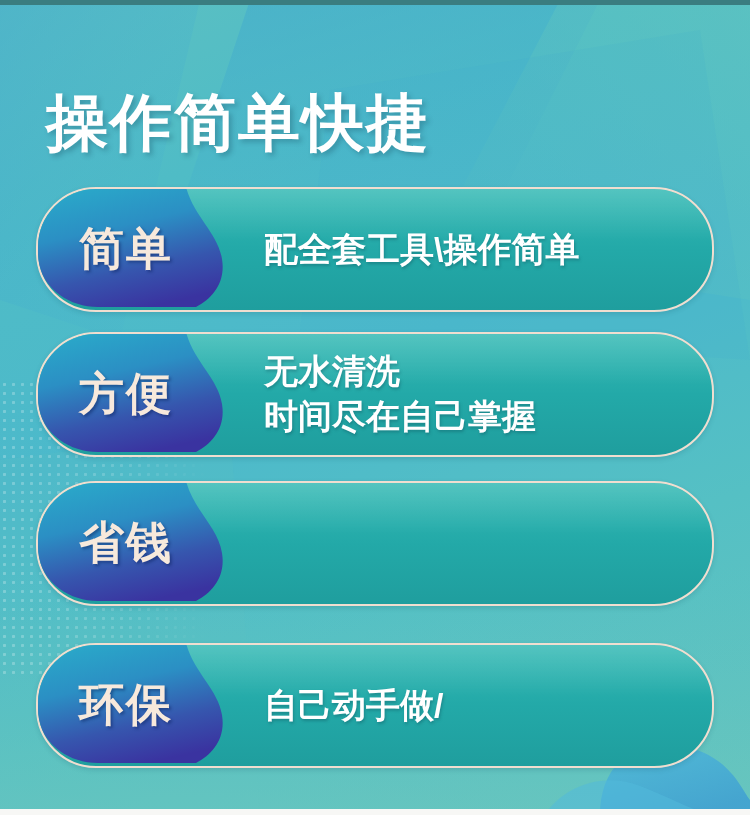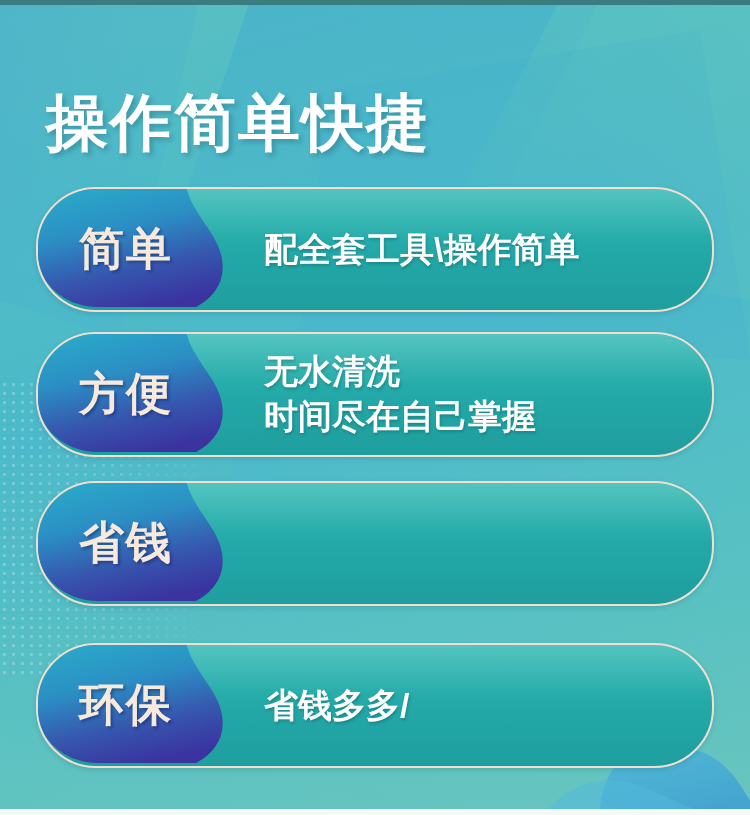--- a/index.html
+++ b/index.html
@@ -276,18 +276,18 @@
               <stop offset="35%" stop-color="#2b8fc4"></stop>
               <stop offset="70%" stop-color="#3656ae"></stop>
               <stop offset="100%" stop-color="#3a33a0"></stop>
             </linearGradient>
           </defs>
           <path d="M62,0 H150 C158,30 182,46 186,72 C190,96 176,112 160,120 H62 C28,120 0,96 0,60 C0,24 28,0 62,0 Z" fill="url(#bg4)"></path>
         </svg>
       </div>
       <div class="badge-label">环保</div>
       <div class="card-text">
-        <span class="ln"> 省钱多多/</span>
+        <span class="ln"> 自己动手做/</span>
       </div>
     </div>
 
   </div>
 </div>
 
 </body></html>

